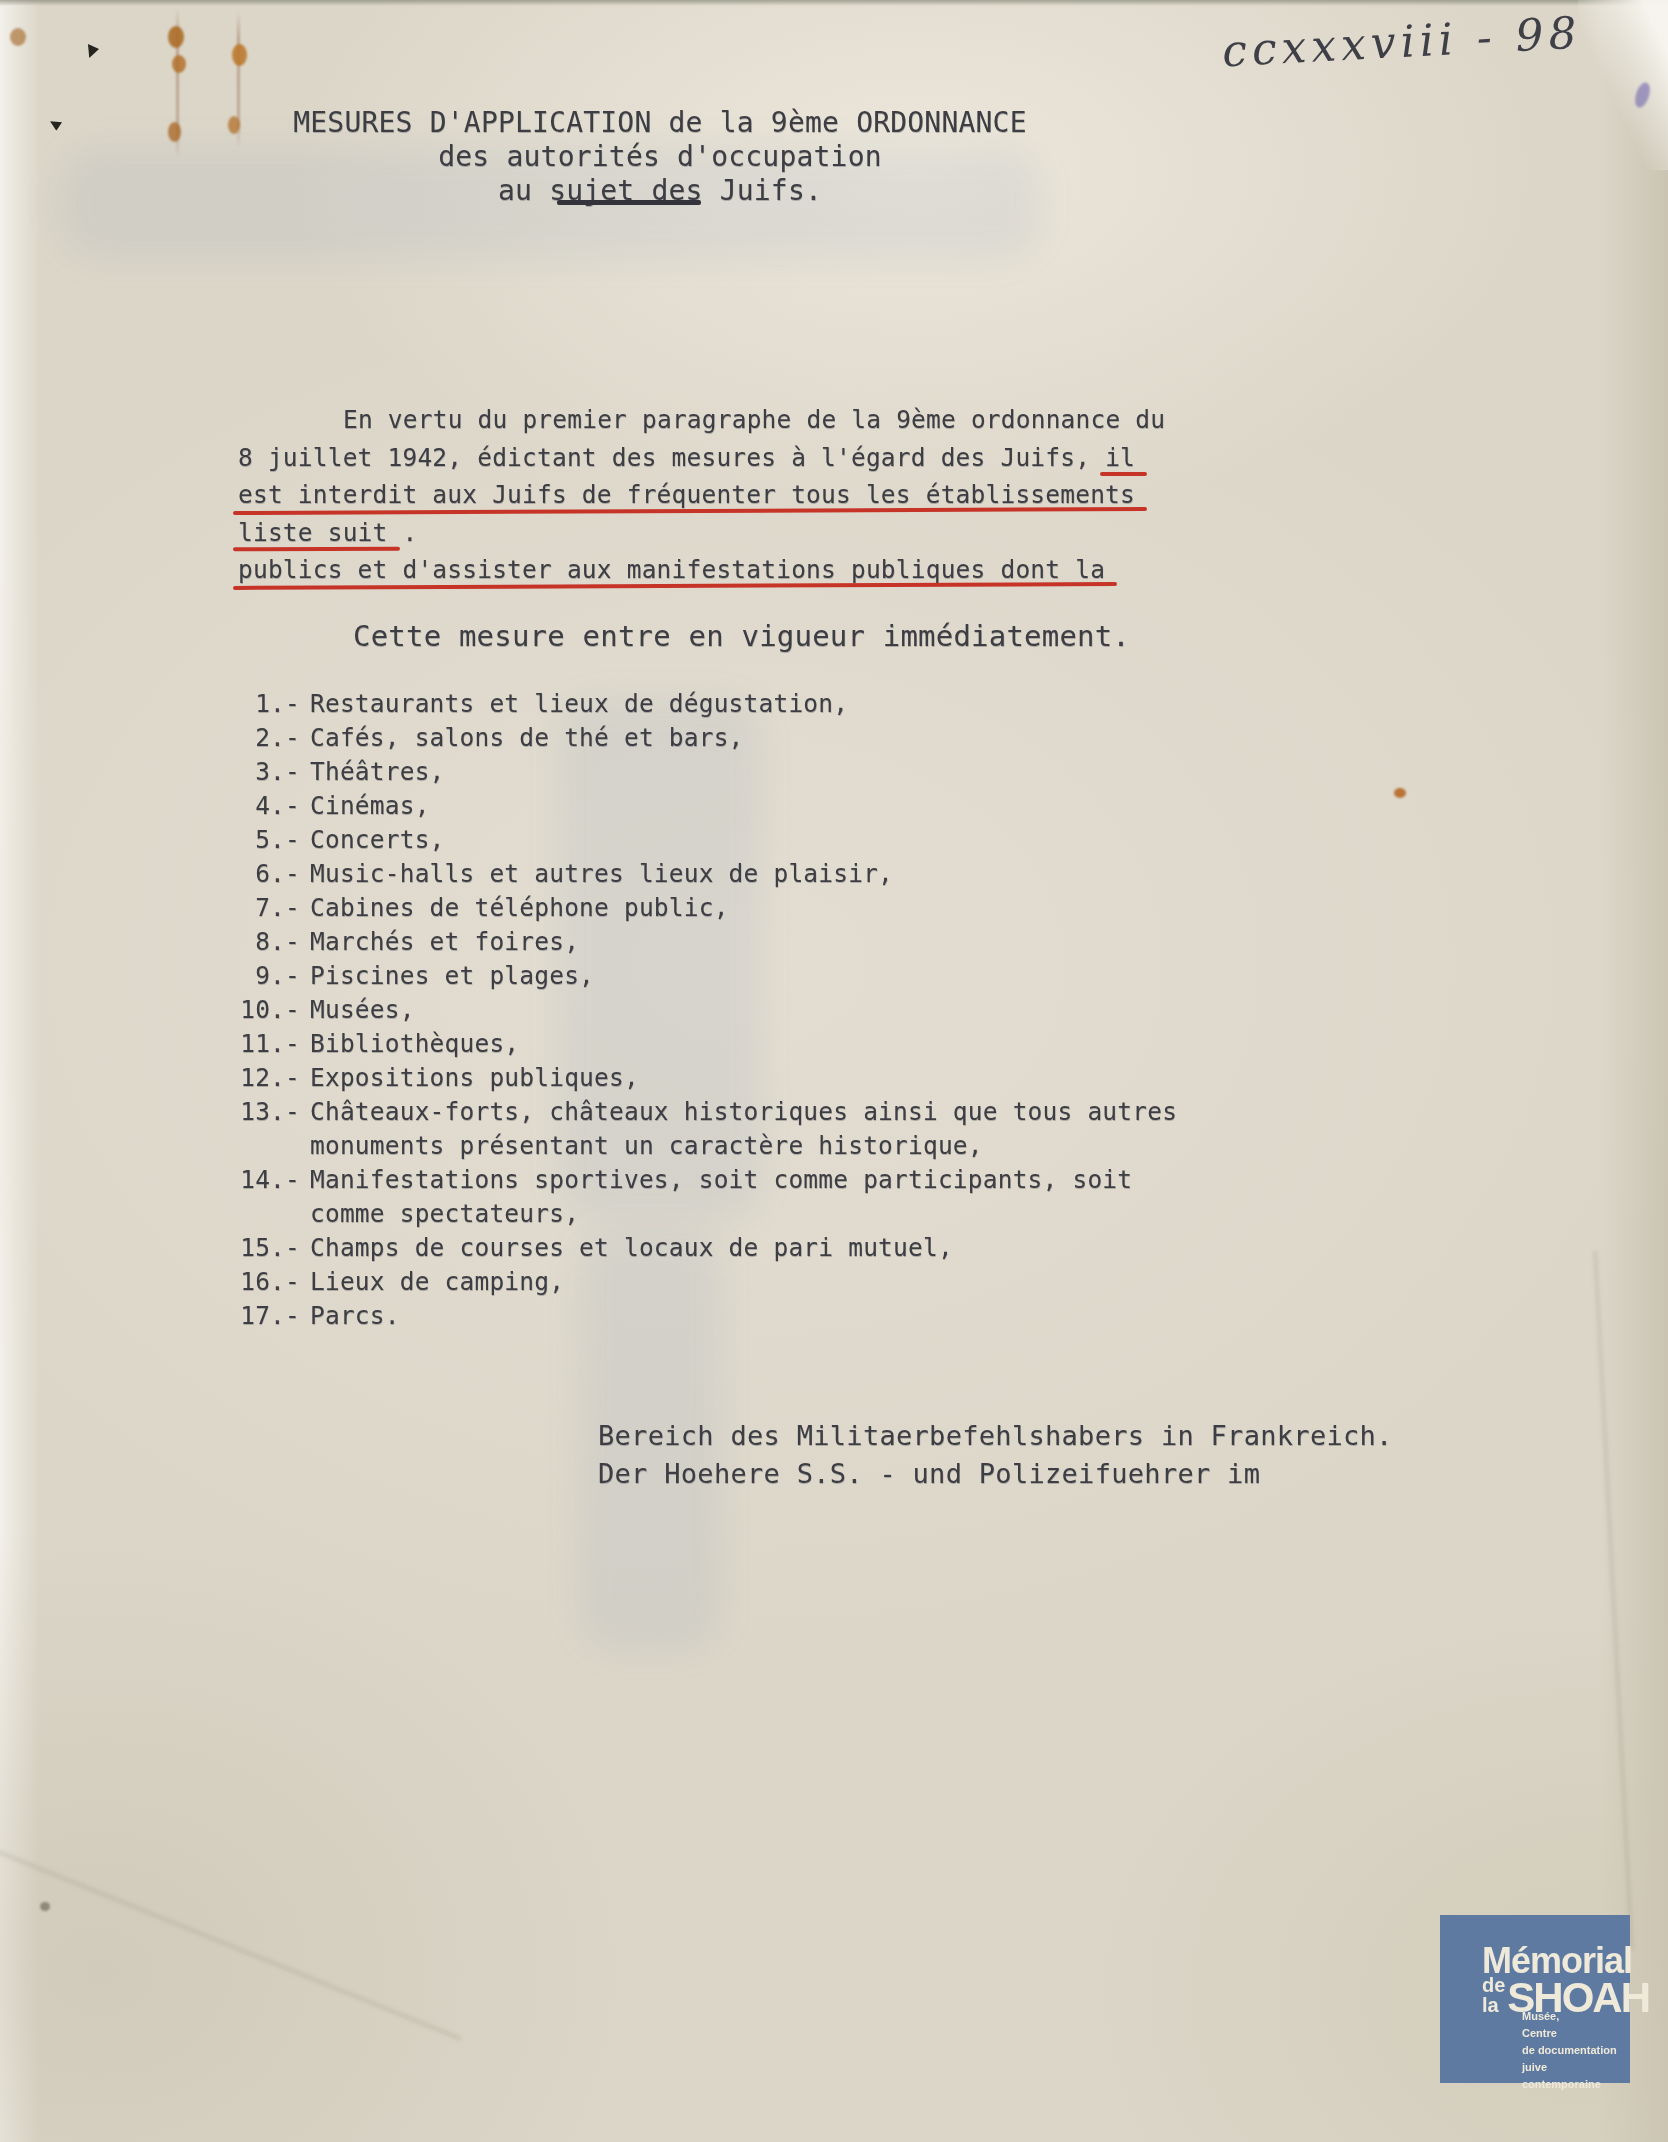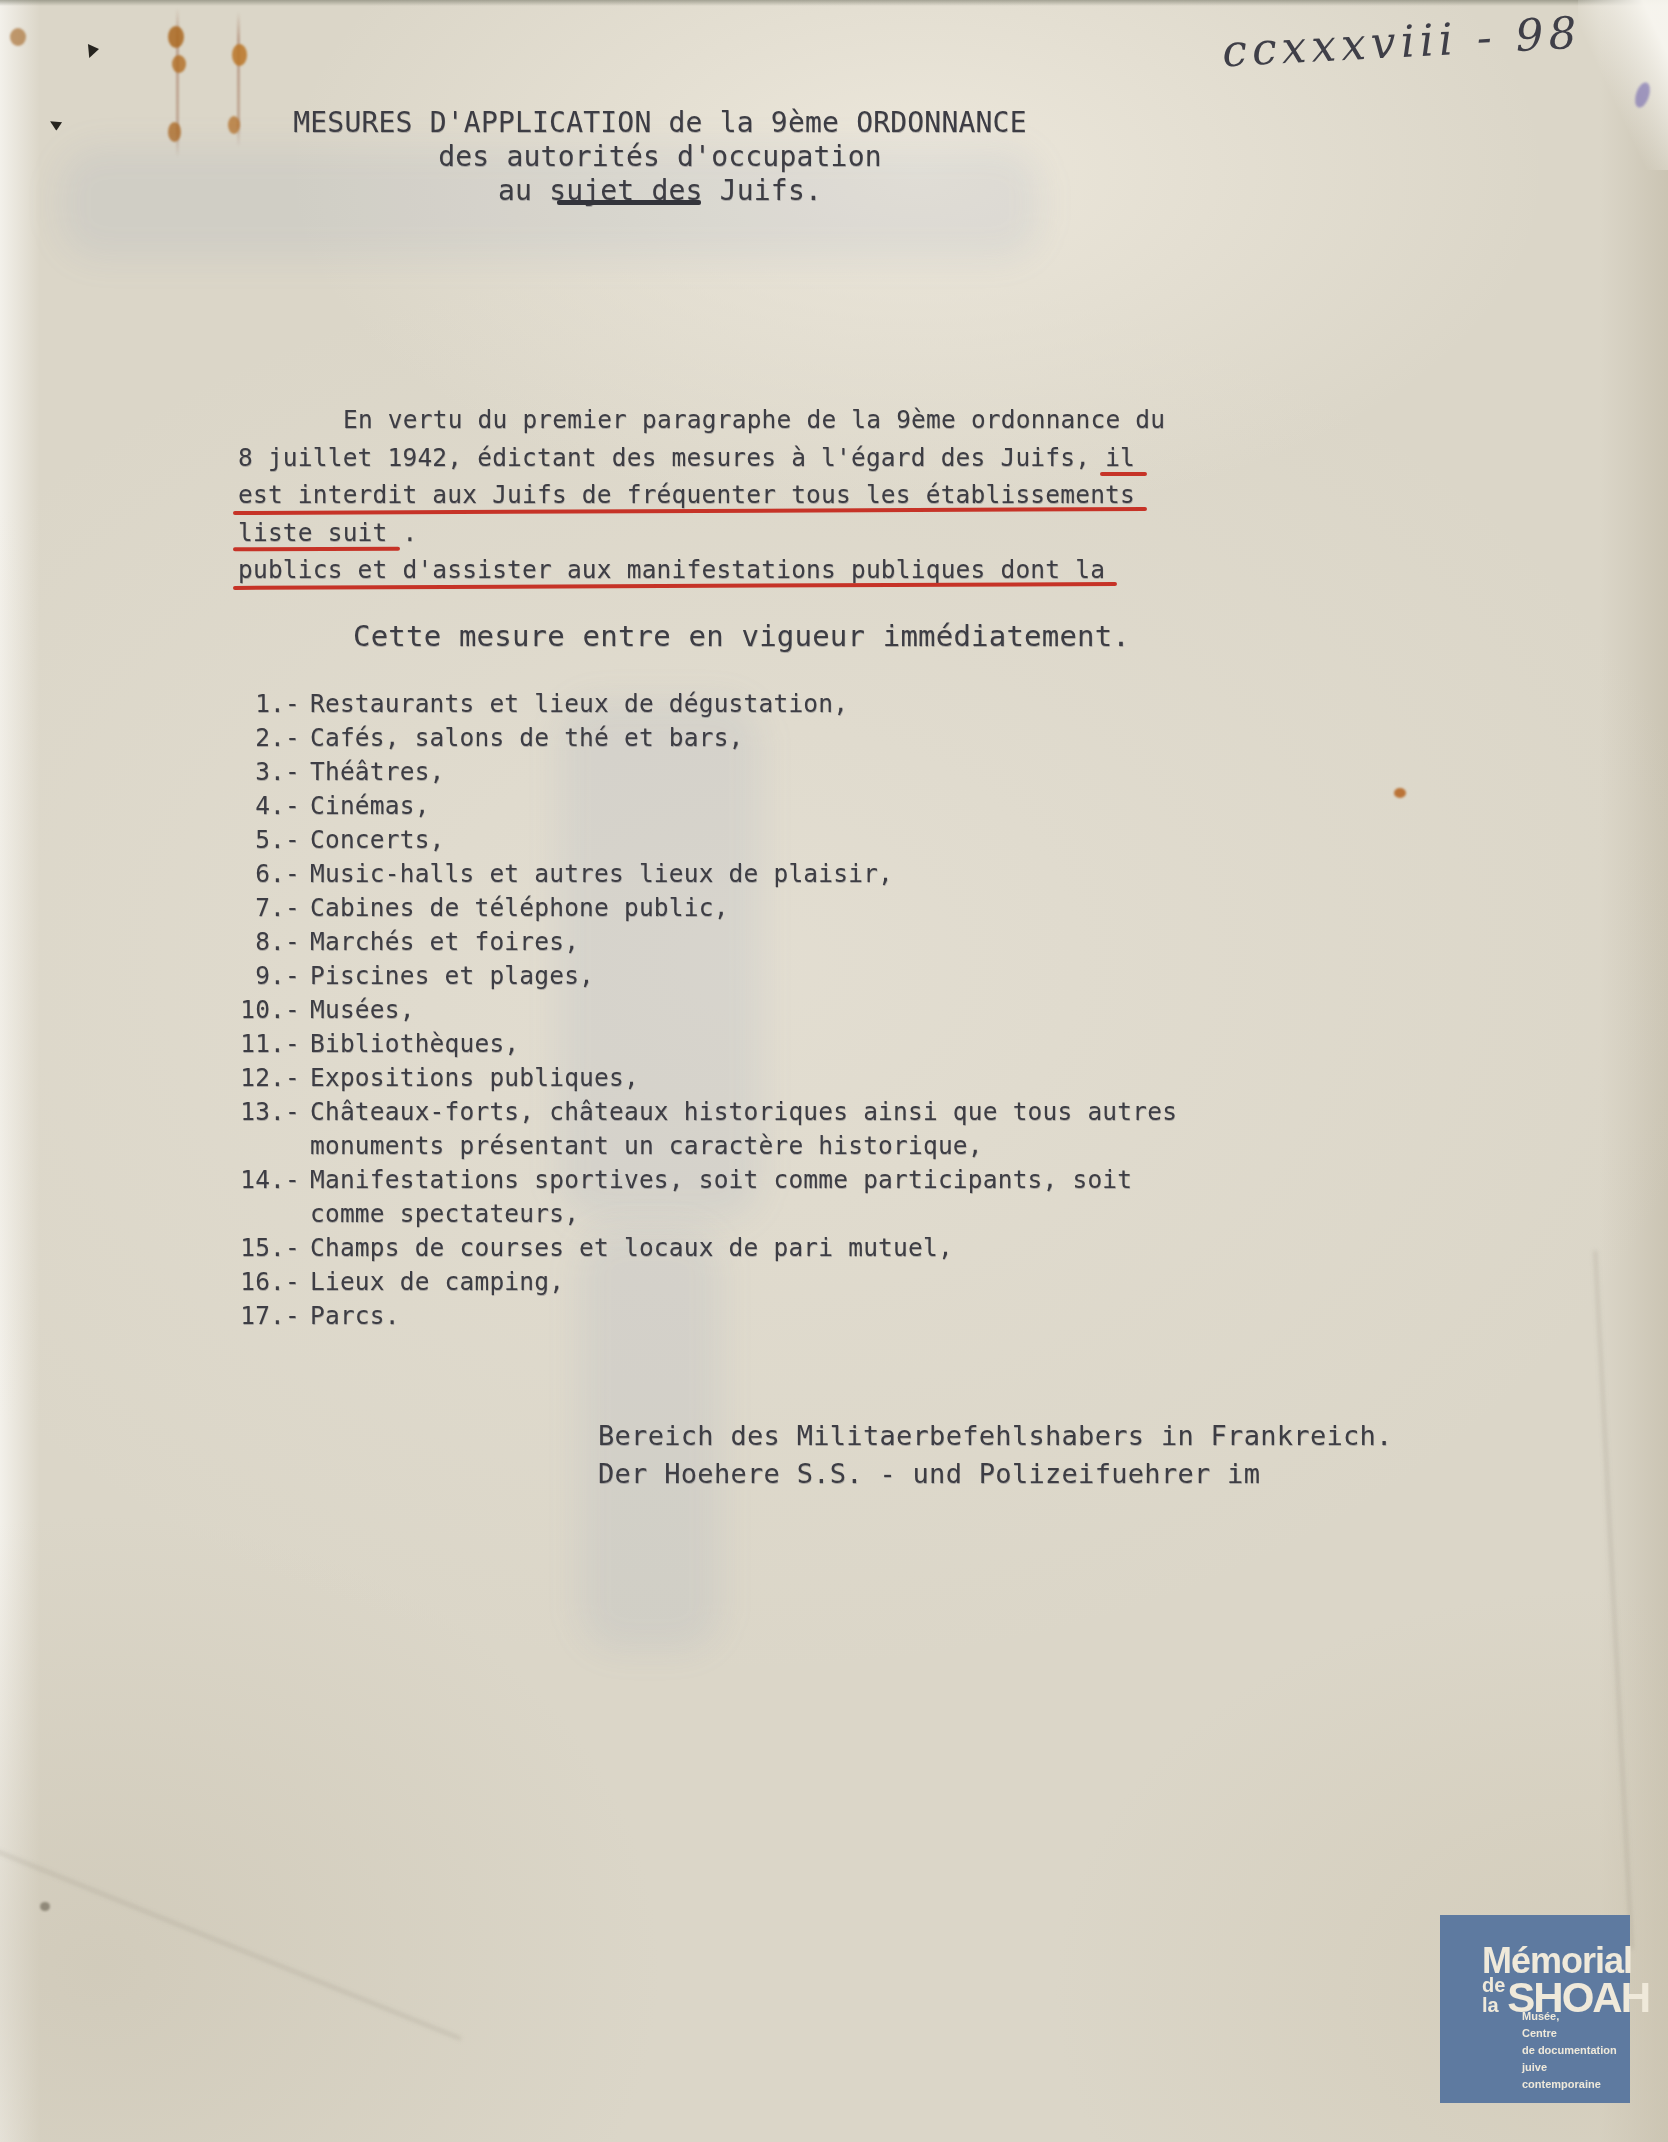--- a/index.html
+++ b/index.html
@@ -78,21 +78,21 @@
   .list-text { margin-left:10px; white-space:pre-line; }
 
   .signature {
     position:absolute; left:598px; top:1417px;
     font-size:27px; line-height:38px; letter-spacing:0.3px;
     text-shadow:0.4px 0.5px 0 rgba(60,60,70,0.30);
   }
 
   
   .logo {
-    position:absolute; left:1440px; top:1915px; width:190px; height:188px;
+    position:absolute; left:1440px; top:1915px; width:190px; height:168px;
     background:var(--logo-bg, #5e7aa0); color:var(--logo-text, #efe9da);
     font-family:"Liberation Sans", sans-serif; font-weight:bold;
   }
   .logo-brand { position:absolute; left:42px; top:28px; line-height:1; }
   .logo-brand-row1 { font-size:36px; letter-spacing:-1px; }
   .logo-brand-row2 { display:flex; align-items:flex-end; margin-top:-4px; }
   .logo-dela  { font-size:20px; padding-bottom:4px; }
   .logo-shoah { font-size:42px; letter-spacing:-2px; margin-left:2px; }
   .logo-sub { position:absolute; left:82px; top:93px; font-size:11px; line-height:17px; letter-spacing:0; }
 </style>

